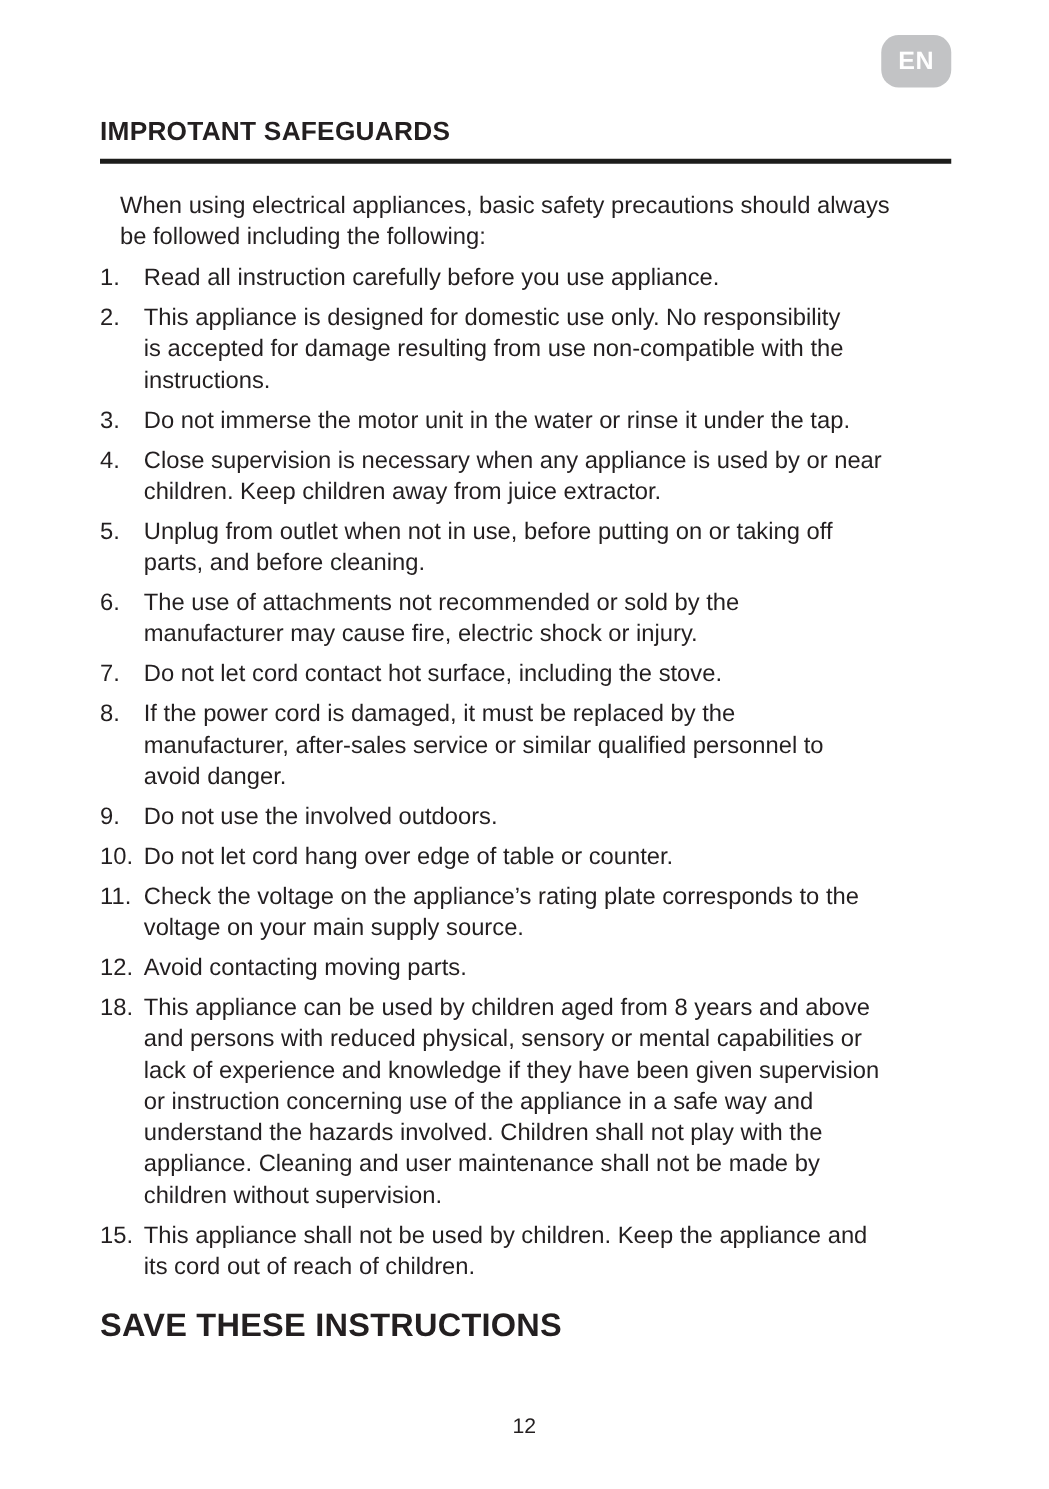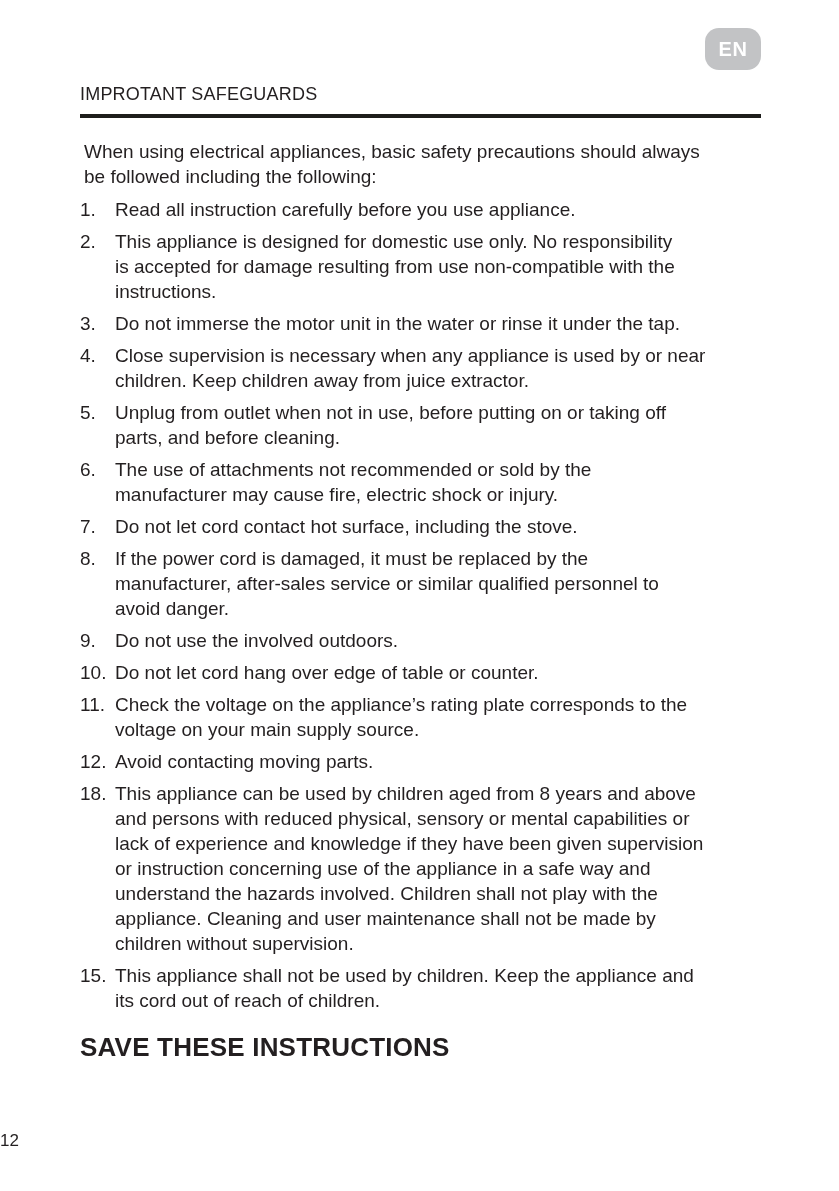--- a/index.html
+++ b/index.html
@@ -29,34 +29,34 @@
     display: flex;
     align-items: center;
     justify-content: center;
     letter-spacing: 0.5px;
   }
   .page {
     box-sizing: border-box;
     padding: 76px 78px 0 80px;
   }
   .page-title {
-    font-size: 18px;
-    font-weight: normal;
-    margin: 8px 0 9px 0;
+    font-size: 21px;
+    font-weight: bold;
+    margin: 18px 0 9px 0;
     letter-spacing: 0.2px;
   }
   .title-rule {
     height: 4px;
     background: #1d1d1b;
     margin: 0 0 21px 0;
   }
   .intro {
     font-size: 19px;
     line-height: 25px;
-    margin: 0 0 8px 4px;
+    margin: 0 0 8px 16px;
     white-space: pre-line;
   }
   ol.safeguards {
     list-style: none;
     margin: 0;
     padding: 0;
   }
   ol.safeguards li {
     display: flex;
     font-size: 19px;
@@ -75,20 +75,21 @@
     font-size: 26px;
     font-weight: bold;
     margin: 19px 0 0 0;
     letter-spacing: 0.2px;
   }
   .page-number {
     position: absolute;
     left: 0;
     right: 0;
     top: 1131px;
+    text-align: center;
     font-size: 17px;
     color: #231f20;
   }
 </style>
 </head>
 <body>
 
 <div class="lang-badge">EN</div>
 
 <div class="page">

